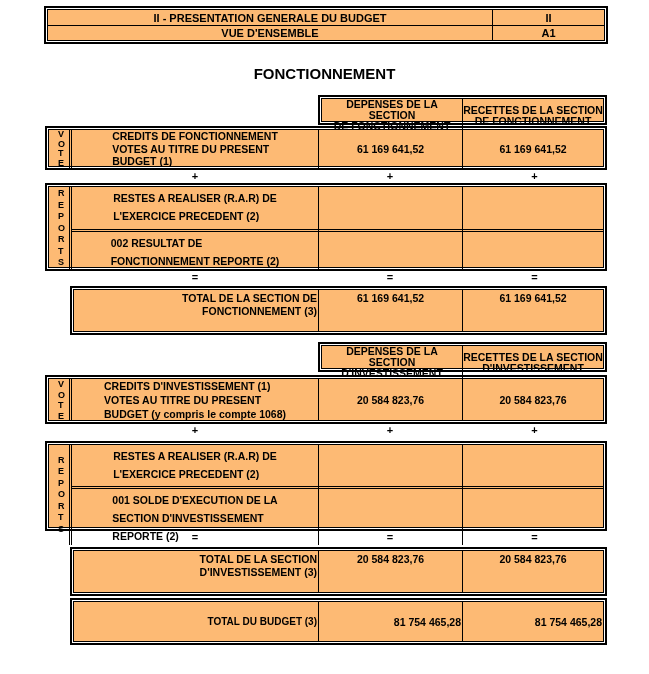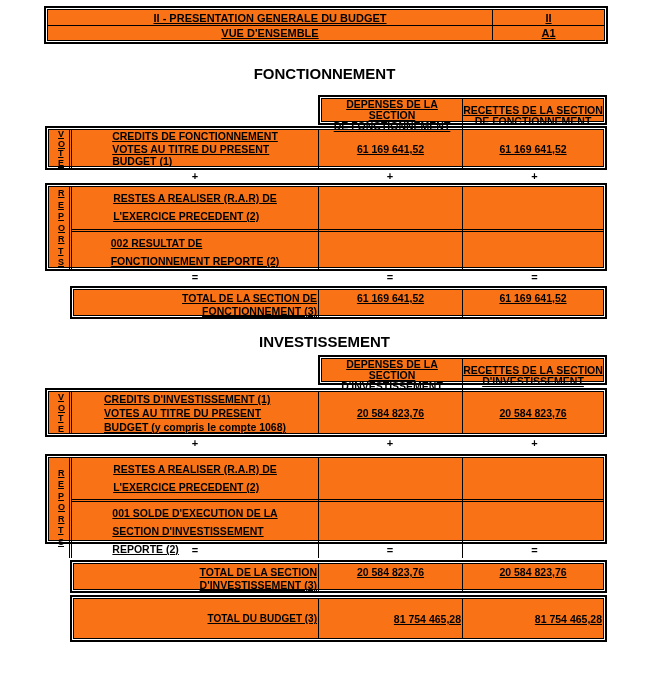--- a/index.html
+++ b/index.html
@@ -7,21 +7,21 @@
   body {
     width: 649px; height: 674px;
     font-family: "Liberation Sans", sans-serif;
     font-weight: bold;
     color: #000;
   }
   .page { position: relative; width: 649px; height: 674px; background: #fff; overflow: hidden; }
 
   
   .dbox { border: 2px solid #000; padding: 1px; background: #fff; }
-  .dbox > .inner { border: 1px solid #000; height: 100%; background: #f97316; text-decoration: underline; }
+  .dbox > .inner { border: 1px solid #000; height: 100%; background: #fdba74; }
 
   .bl { border-left: 1px solid #000; }
   .bt { border-top: 1px solid #000; }
   .bt2 { border-top: 3px double #000; }
   .ml { white-space: pre-line; }
 
   
   .hdr { margin: 6px 0 0 44px; width: 564px; height: 38px; }
   .hdr-grid { display: grid; grid-template-columns: 444px 1fr; grid-template-rows: 15px 15px; }
   .hcell { display: flex; align-items: center; justify-content: center; font-size: 11px; }
@@ -64,21 +64,21 @@
   .labcell.top { align-items: flex-start; padding-top: 2px; line-height: 18px; }
   .valcell { display: flex; align-items: center; justify-content: center; font-size: 10.5px; }
   .valcell.top { align-items: flex-start; padding-top: 2px; }
 
   
   .oprow { margin-left: 45px; width: 562px; height: 13px; display: grid;
            grid-template-columns: 27px 246px 144px 1fr; }
   .op { text-align: center; font-size: 11px; line-height: 13px; }
 
   
-  .totbox { margin-left: 70px; width: 537px; height: 33px; }
+  .totbox { margin-left: 70px; width: 537px; height: 49px; }
   .totbox-f { margin-top: 2px; }
   .totbox-i { margin-top: 3px; }
   .totgrid { display: grid; grid-template-columns: 244px 144px 1fr; height: 100%; }
   .totlab { text-align: right; padding: 2px 1px 0 0; font-size: 10.5px; line-height: 13px; }
   .totval { text-align: center; padding-top: 2px; font-size: 10.5px; }
 
   
   .gtbox { margin: 2px 0 0 70px; width: 537px; height: 47px; }
   .gtlab { display: flex; align-items: center; justify-content: flex-end; padding-right: 1px; font-size: 10px; }
   .gtval { display: flex; align-items: center; justify-content: flex-end; padding-right: 1px; font-size: 10.5px; }
@@ -153,21 +153,20 @@
 
   <div class="dbox totbox totbox-f">
     <div class="inner totgrid">
       <div class="totlab ml">TOTAL DE LA SECTION DE
 FONCTIONNEMENT (3)</div>
       <div class="totval bl">61 169 641,52</div>
       <div class="totval bl">61 169 641,52</div>
     </div>
   </div>
 
-  <div class="sec-title t-inv">INVESTISSEMENT</div>
 
   <div class="dbox colhdr colhdr-i">
     <div class="inner colhdr-grid">
       <div class="chcell">DEPENSES DE LA SECTION
 D'INVESTISSEMENT</div>
       <div class="chcell bl">RECETTES DE LA SECTION
 D'INVESTISSEMENT</div>
     </div>
   </div>
 

